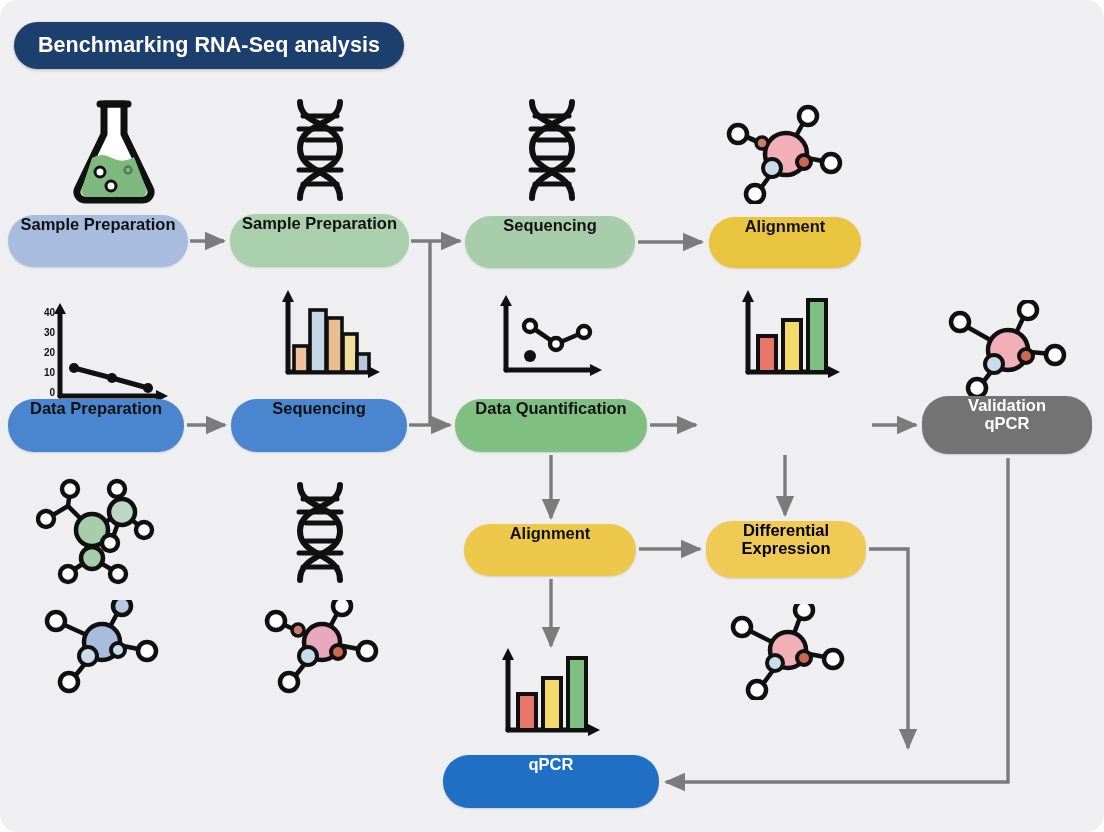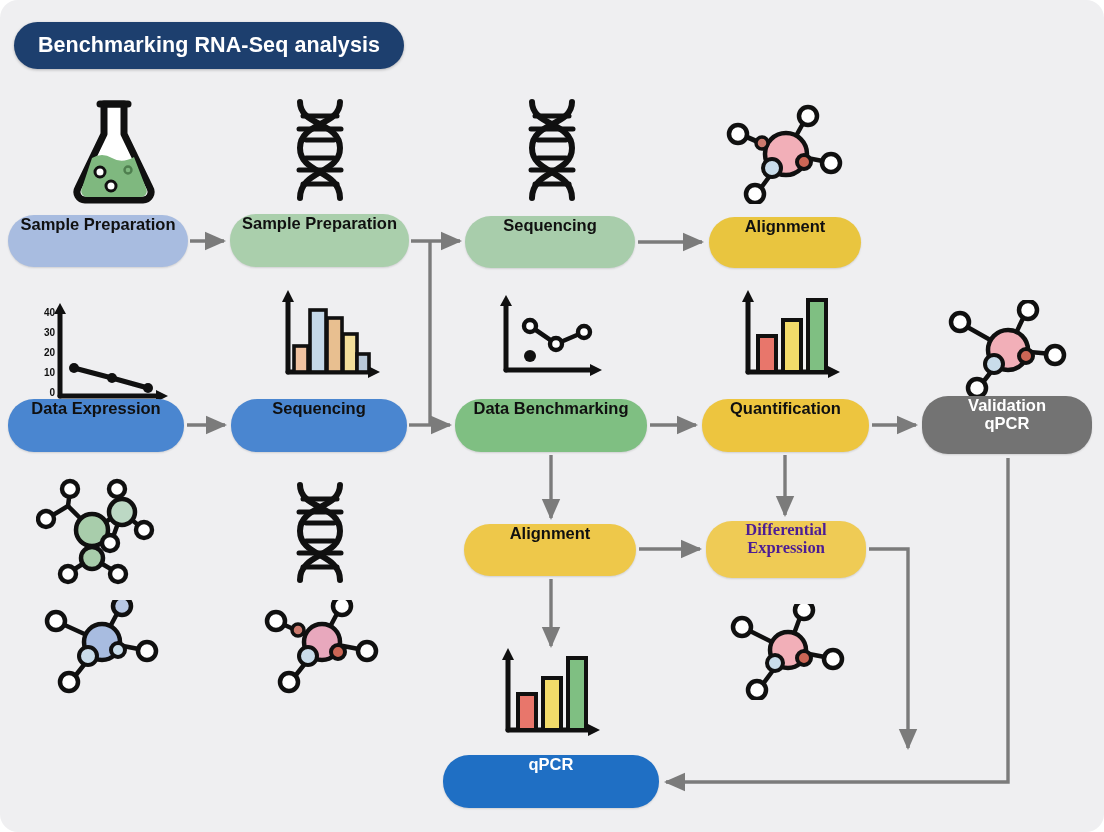--- a/index.html
+++ b/index.html
@@ -371,38 +371,35 @@
   <div class="node" id="n-library-preparation" style="left: 230px; top: 214px; width: 179px; height: 53px; background: rgb(170, 207, 172);">
     <span style="color: rgb(16, 16, 16);">Sample Preparation</span>
   </div>
   <div class="node" id="n-sequencing-top" style="left: 465px; top: 216px; width: 170px; height: 52px; background: rgb(168, 205, 171);">
     <span style="color: rgb(16, 16, 16);">Sequencing</span>
   </div>
   <div class="node" id="n-alignment-top" style="left: 709px; top: 217px; width: 152px; height: 51px; background: rgb(233, 197, 63);">
     <span style="color: rgb(16, 16, 16);">Alignment</span>
   </div>
   <div class="node" id="n-data-preparation" style="left: 8px; top: 399px; width: 176px; height: 53px; background: rgb(74, 134, 208);">
-    <span style="color: rgb(16, 16, 16);">Data Expression</span>
+    <span style="color: rgb(16, 16, 16);">Data Preparation</span>
   </div>
   <div class="node" id="n-sequencing-mid" style="left: 231px; top: 399px; width: 176px; height: 53px; background: rgb(74, 134, 208);">
     <span style="color: rgb(16, 16, 16);">Sequencing</span>
   </div>
   <div class="node" id="n-data-preprocessing" style="left: 455px; top: 399px; width: 192px; height: 53px; background: rgb(127, 191, 130);">
-    <span style="color: rgb(16, 16, 16);">Data Benchmarking</span>
-  </div>
-  <div class="node" id="n-quantification" style="left: 702px; top: 399px; width: 167px; height: 53px; background: rgb(237, 197, 63);">
-    <span style="color: rgb(16, 16, 16);">Quantification</span>
+    <span style="color: rgb(16, 16, 16);">Data Quantification</span>
   </div>
   <div class="node light" id="n-validation-qpcr" style="left: 922px; top: 396px; width: 170px; height: 58px; background: #737373;">
     <span style="color: rgb(255, 255, 255);">Validation<br>qPCR</span>
   </div>
   <div class="node" id="n-alignment-mid" style="left: 464px; top: 524px; width: 172px; height: 52px; background: rgb(238, 200, 74);">
     <span style="color: rgb(16, 16, 16);">Alignment</span>
   </div>
   <div class="node" id="n-differential-expression" style="left: 706px; top: 521px; width: 160px; height: 57px; background: rgb(239, 203, 85);">
-    <span style="color: #4c1d95; font-family: Liberation Serif, serif;">Differential<br>Expression</span>
+    <span style="color: #000000;">Differential<br>Expression</span>
   </div>
   <div class="node light" id="n-qpcr" style="left: 443px; top: 755px; width: 216px; height: 53px; background: rgb(31, 111, 196);">
     <span style="color: rgb(255, 255, 255);">qPCR</span>
   </div>
 
   <div class="watermark"></div>
 </div>
 
 </body></html>

